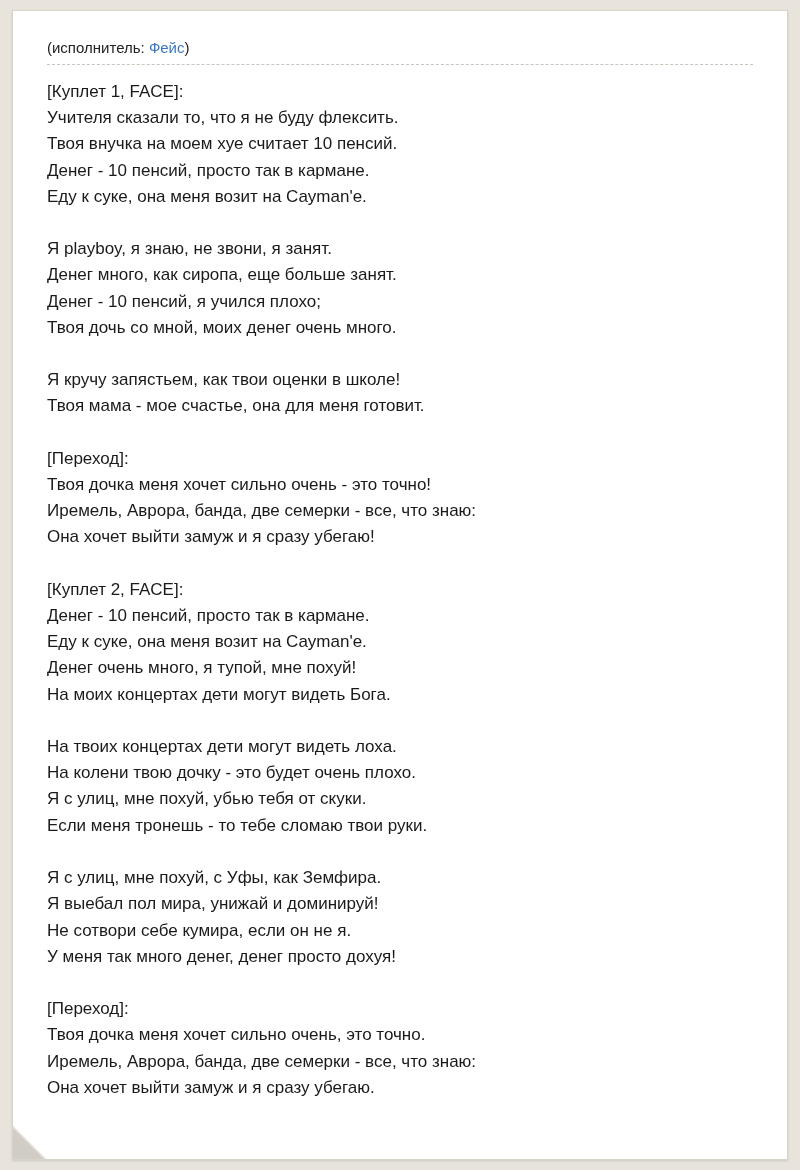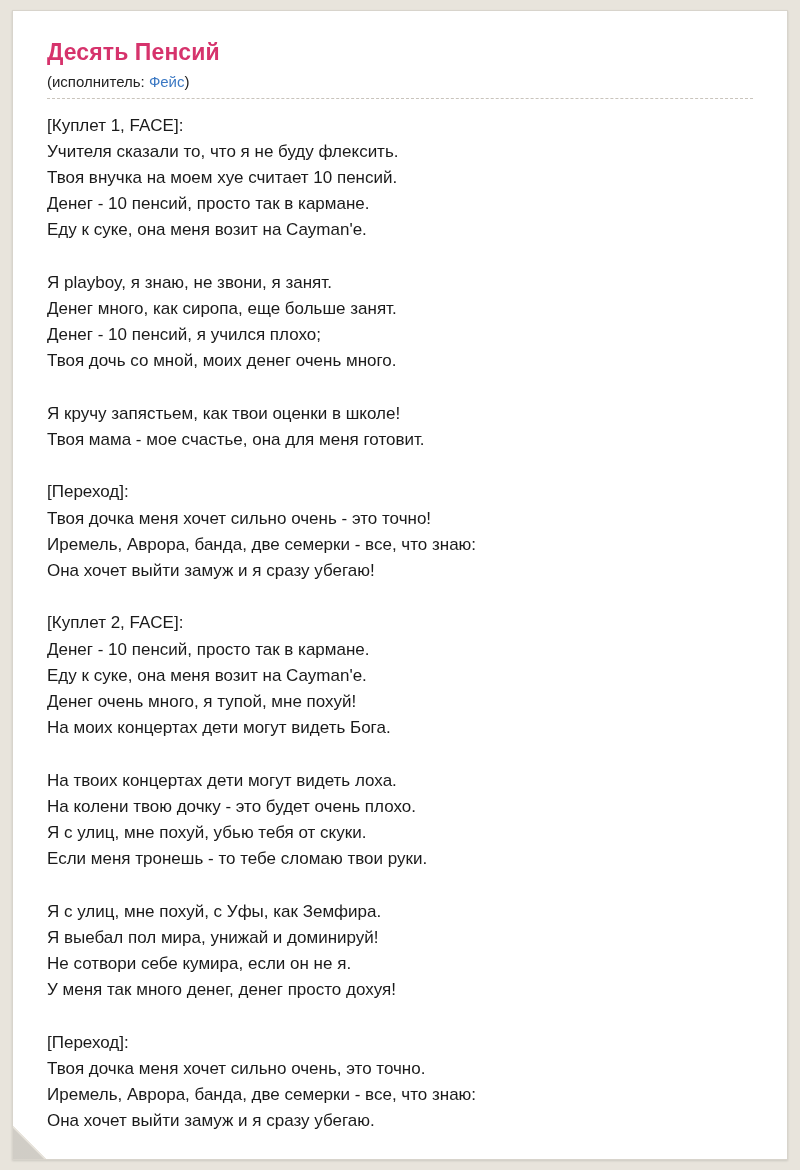--- a/index.html
+++ b/index.html
@@ -78,21 +78,20 @@
     height: 32px;
     background: linear-gradient(45deg, rgba(0,0,0,0.10) 0%, rgba(0,0,0,0.10) 48%, rgba(0,0,0,0) 49%);
     pointer-events: none;
   }
 </style>
 </head>
 <body>
 
 <div class="page">
   <div class="sheet">
-    <h1 class="title">Десять Пенсий</h1>
     <p class="byline"><span>(исполнитель: </span><a href="#">Фейс</a><span>)</span></p>
     <div class="lyrics">[Куплет 1, FACE]:
 Учителя сказали то, что я не буду флексить.
 Твоя внучка на моем хуе считает 10 пенсий.
 Денег - 10 пенсий, просто так в кармане.
 Еду к суке, она меня возит на Cayman'e.
 
 Я playboy, я знаю, не звони, я занят.
 Денег много, как сиропа, еще больше занят.
 Денег - 10 пенсий, я учился плохо;

